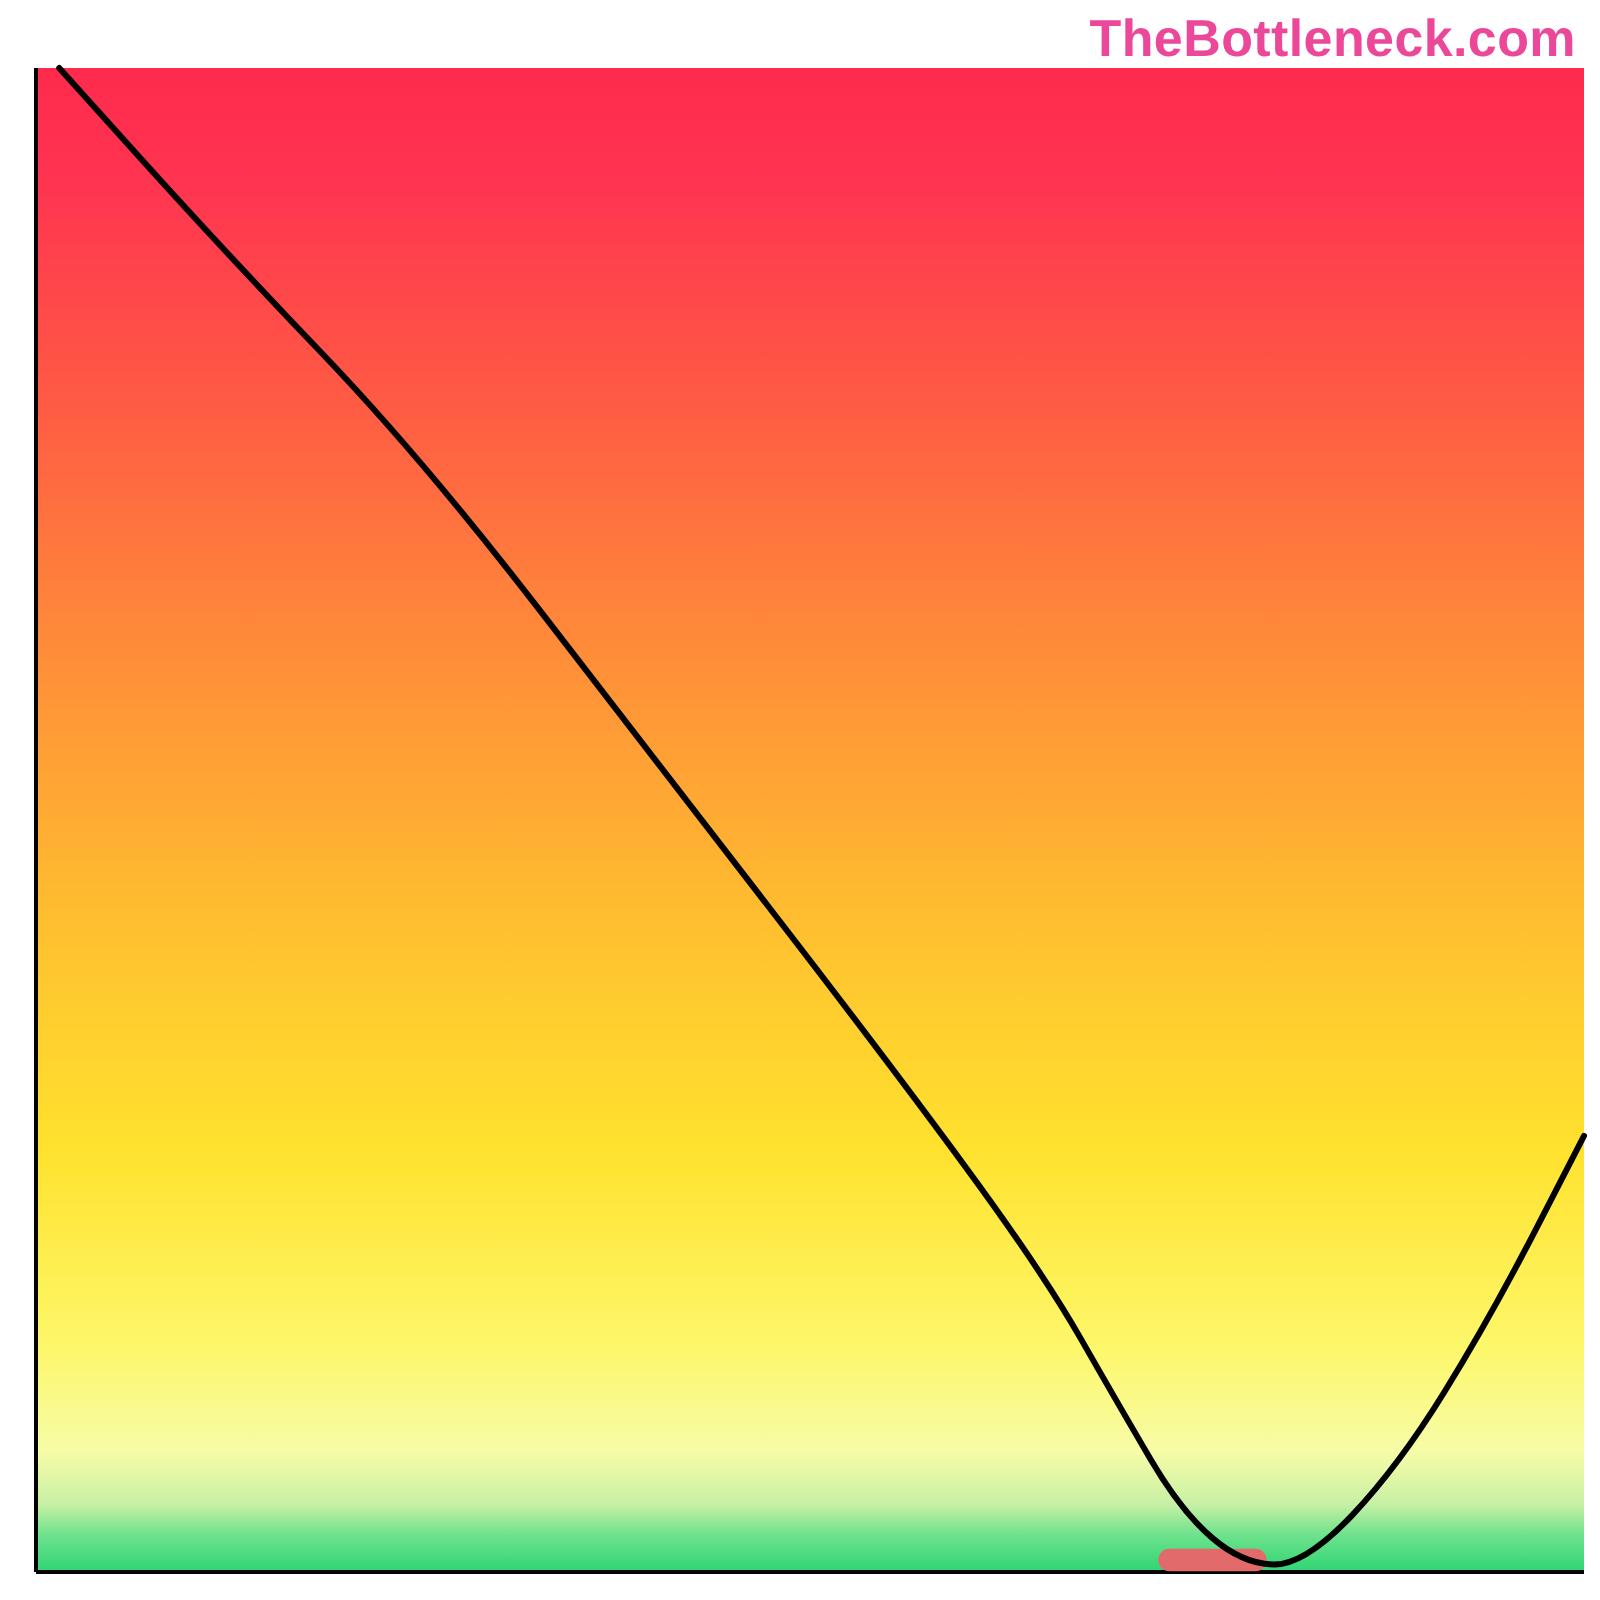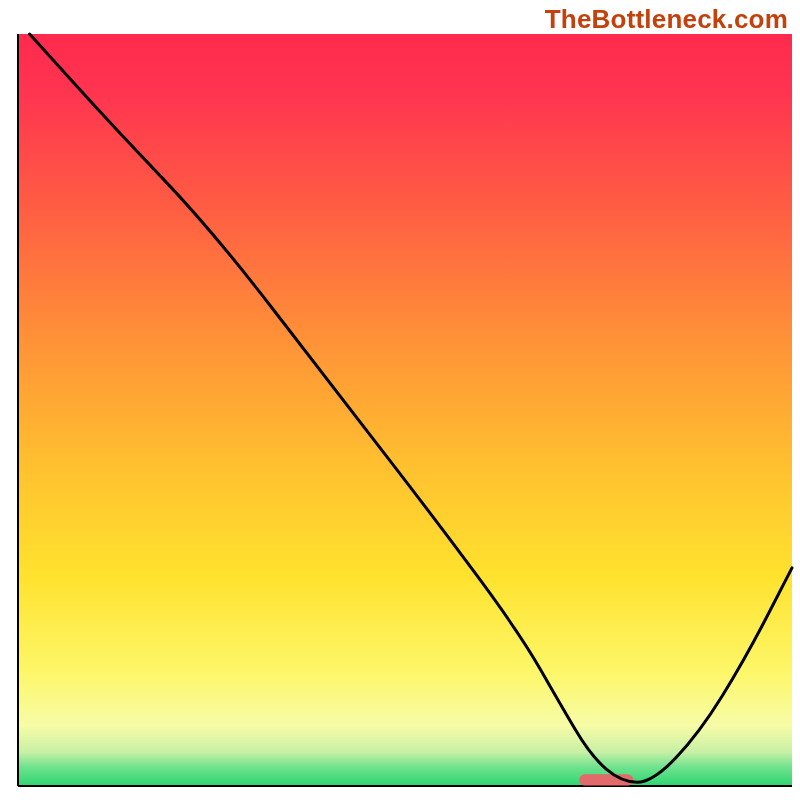--- a/index.html
+++ b/index.html
@@ -15,21 +15,21 @@
     width: 800px;
     height: 800px;
   }
   .watermark {
     position: absolute;
     top: 4px;
     right: 12px;
     font-family: Arial, Helvetica, sans-serif;
     font-size: 26px;
     font-weight: 600;
-    color: #c2410c;
+    color: #ec4899;
     letter-spacing: 0.2px;
     z-index: 10;
   }
   svg.plot {
     position: absolute;
     left: 0;
     top: 0;
   }
 </style>
 </head>

